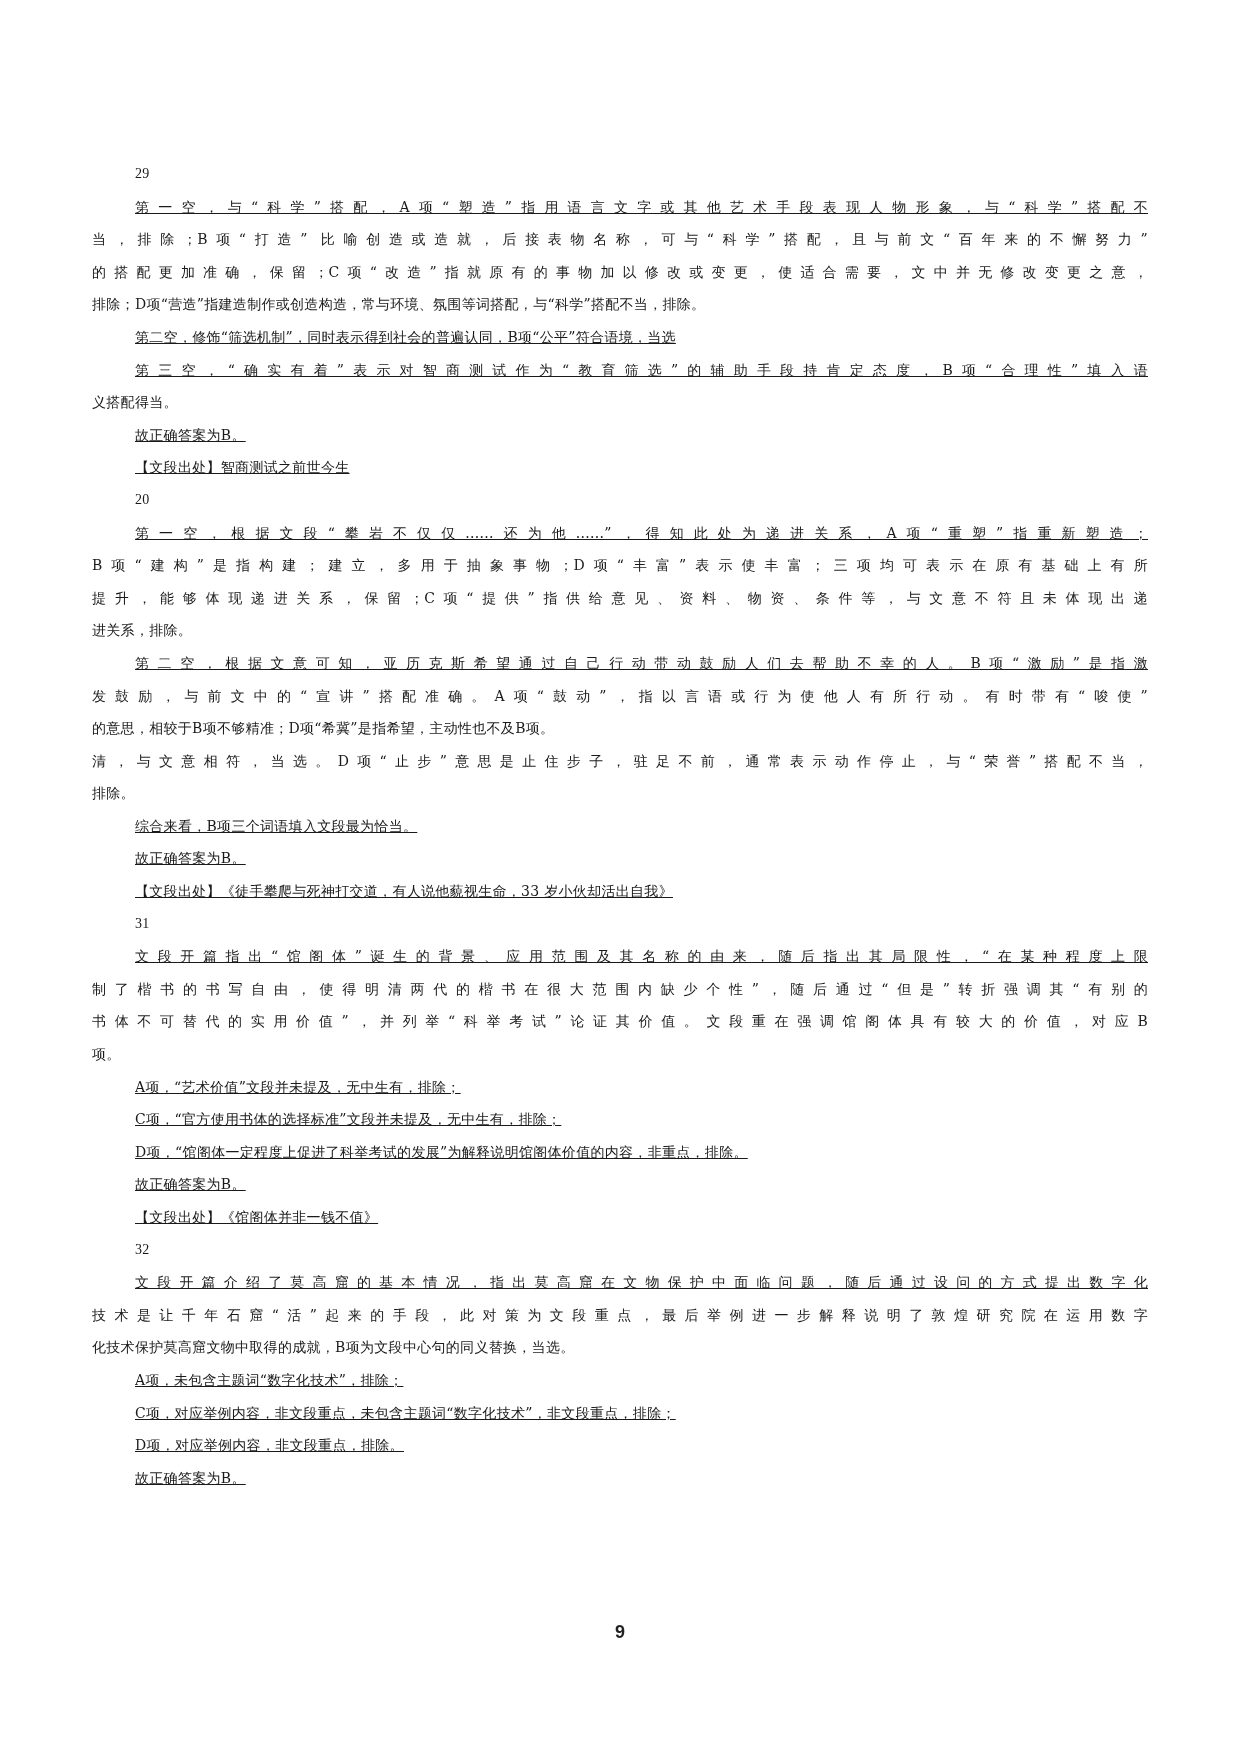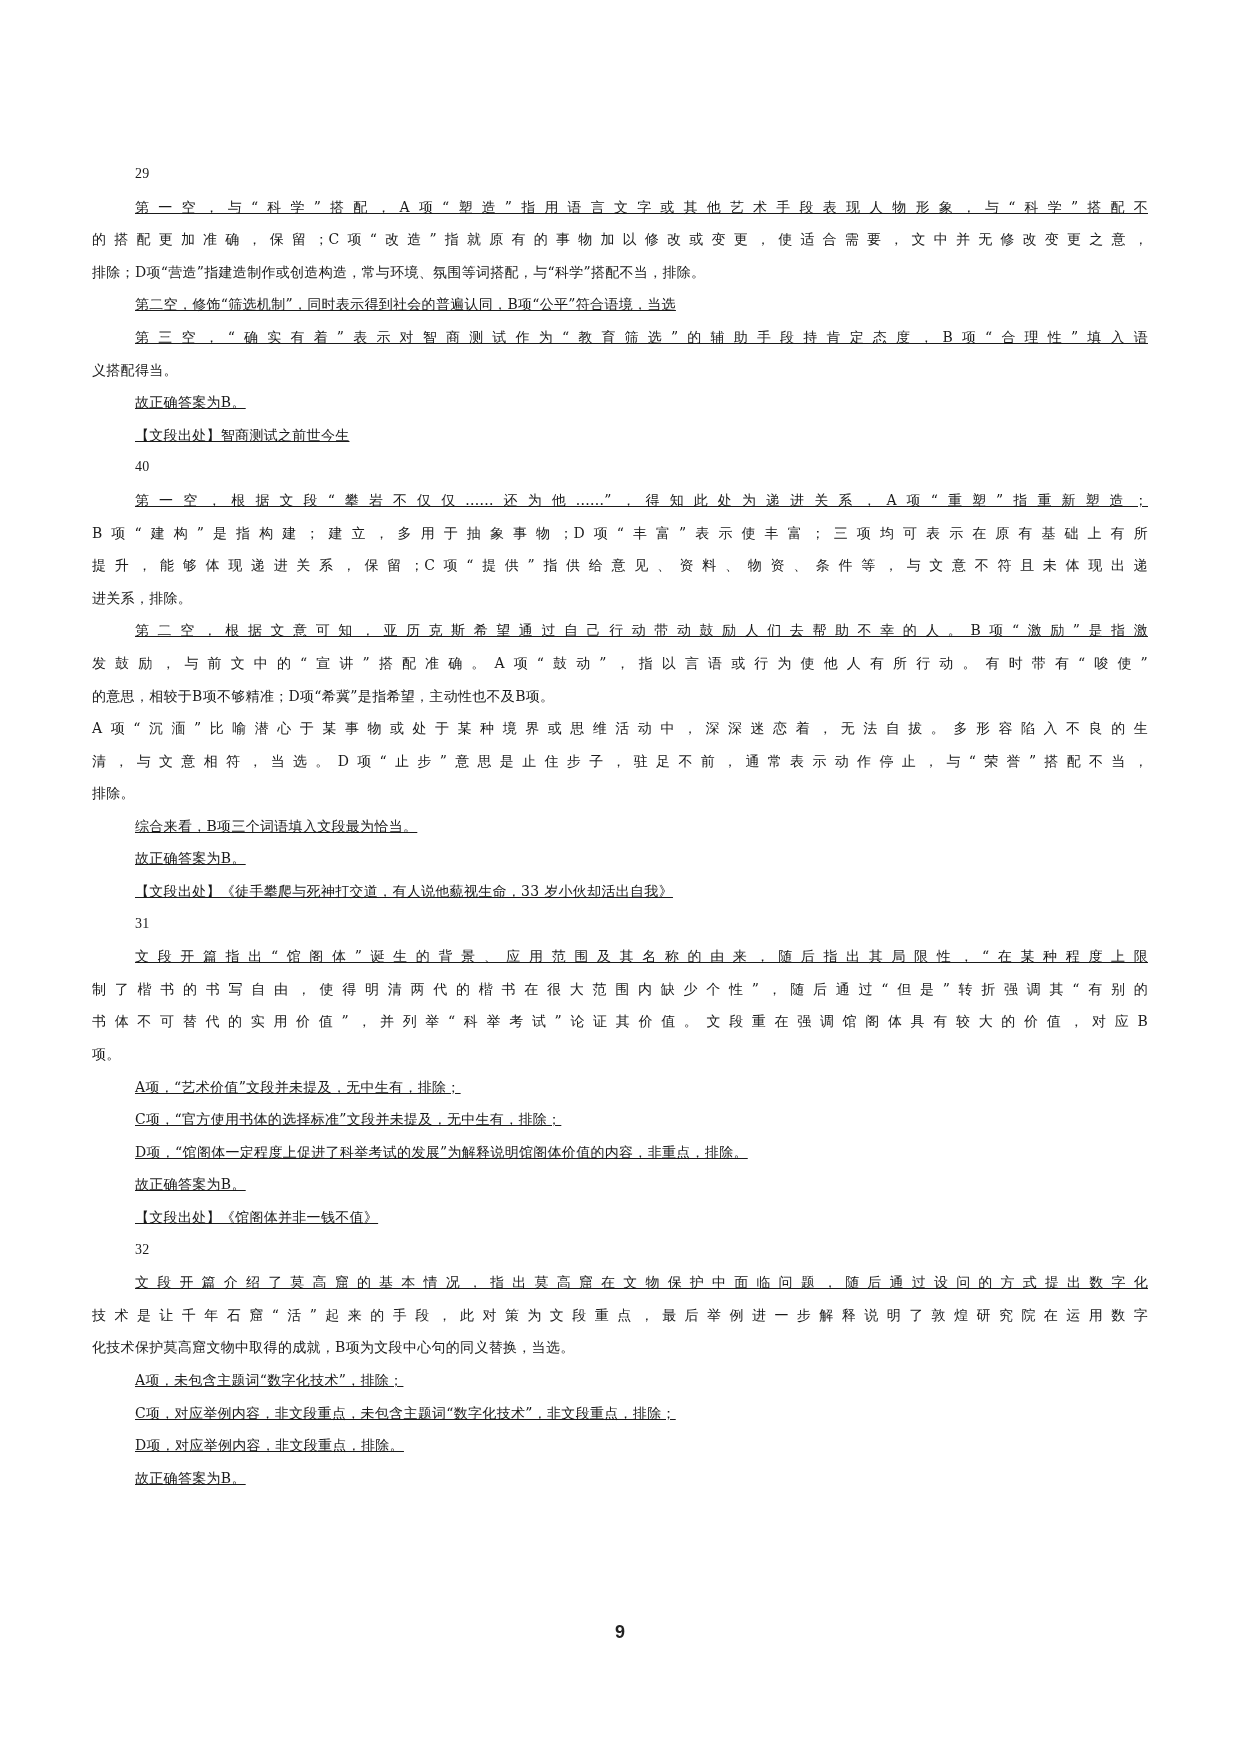--- a/index.html
+++ b/index.html
@@ -40,38 +40,38 @@
       color: #222;
     }
   </style>
 </head>
 <body>
 
 <div class="page" id="page">
     <div>
       <p class="line qnum">29</p>
       <p class="line ind justify">第一空，与“科学”搭配，A项“塑造”指用语言文字或其他艺术手段表现人物形象，与“科学”搭配不</p>
+      <p class="line justify">当，排除；B项“打造” 比喻创造或造就，后接表物名称，可与“科学”搭配，且与前文“百年来的不懈努力”</p>
       <p class="line justify">的搭配更加准确，保留；C项“改造”指就原有的事物加以修改或变更，使适合需要，文中并无修改变更之意，</p>
       <p class="line">排除；D项“营造”指建造制作或创造构造，常与环境、氛围等词搭配，与“科学”搭配不当，排除。</p>
       <p class="line ind">第二空，修饰“筛选机制”，同时表示得到社会的普遍认同，B项“公平”符合语境，当选</p>
       <p class="line ind justify">第三空，“确实有着”表示对智商测试作为“教育筛选”的辅助手段持肯定态度，B项“合理性”填入语</p>
       <p class="line">义搭配得当。</p>
       <p class="line ind">故正确答案为B。</p>
       <p class="line ind">【文段出处】智商测试之前世今生</p>
     </div>
     <div>
-      <p class="line qnum">40</p>
+      <p class="line qnum">20</p>
       <p class="line ind justify">第一空，根据文段“攀岩不仅仅......还为他......”，得知此处为递进关系，A项“重塑”指重新塑造；</p>
       <p class="line justify">B项“建构”是指构建；建立，多用于抽象事物；D项“丰富”表示使丰富；三项均可表示在原有基础上有所</p>
       <p class="line justify">提升，能够体现递进关系，保留；C项“提供”指供给意见、资料、物资、条件等，与文意不符且未体现出递</p>
       <p class="line">进关系，排除。</p>
       <p class="line ind justify">第二空，根据文意可知，亚历克斯希望通过自己行动带动鼓励人们去帮助不幸的人。B项“激励”是指激</p>
       <p class="line justify">发鼓励，与前文中的“宣讲”搭配准确。A项“鼓动”，指以言语或行为使他人有所行动。有时带有“唆使”</p>
       <p class="line">的意思，相较于B项不够精准；D项“希冀”是指希望，主动性也不及B项。</p>
-      <p class="line justify">A项“沉湎”比喻潜心于某事物或处于某种境界或思维活动中，深深迷恋着，无法自拔。多形容陷入不良的生</p>
       <p class="line justify">清，与文意相符，当选。D项“止步”意思是止住步子，驻足不前，通常表示动作停止，与“荣誉”搭配不当，</p>
       <p class="line">排除。</p>
       <p class="line ind">综合来看，B项三个词语填入文段最为恰当。</p>
       <p class="line ind">故正确答案为B。</p>
       <p class="line ind">【文段出处】《徒手攀爬与死神打交道，有人说他藐视生命，33  岁小伙却活出自我》</p>
     </div>
     <div>
       <p class="line qnum">31</p>
       <p class="line ind justify">文段开篇指出“馆阁体”诞生的背景、应用范围及其名称的由来，随后指出其局限性，“在某种程度上限</p>
       <p class="line justify">制了楷书的书写自由，使得明清两代的楷书在很大范围内缺少个性”，随后通过“但是”转折强调其“有别的</p>

